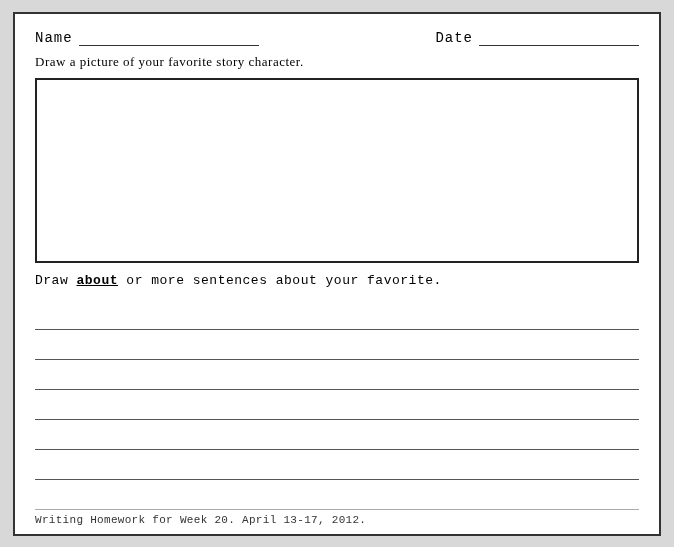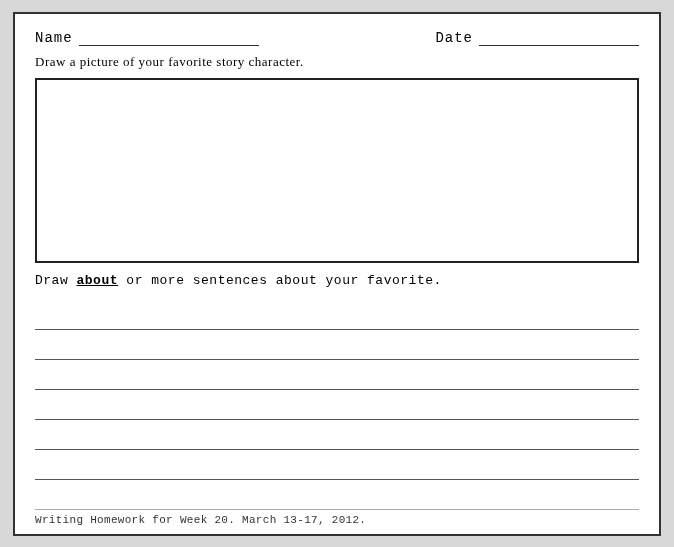--- a/index.html
+++ b/index.html
@@ -162,17 +162,17 @@
     <div class="writing-lines">
       <span class="writing-line"></span>
       <span class="writing-line"></span>
       <span class="writing-line"></span>
       <span class="writing-line"></span>
       <span class="writing-line"></span>
       <span class="writing-line"></span>
     </div>
 
     <div class="footer">
-      <span>Writing Homework for Week 20.  March 13-17, 2012.</span>
+      <span>Writing Homework for Week 20.  April 13-17, 2012.</span>
     </div>
 
   </div>
 </div>
 
 </body></html>

